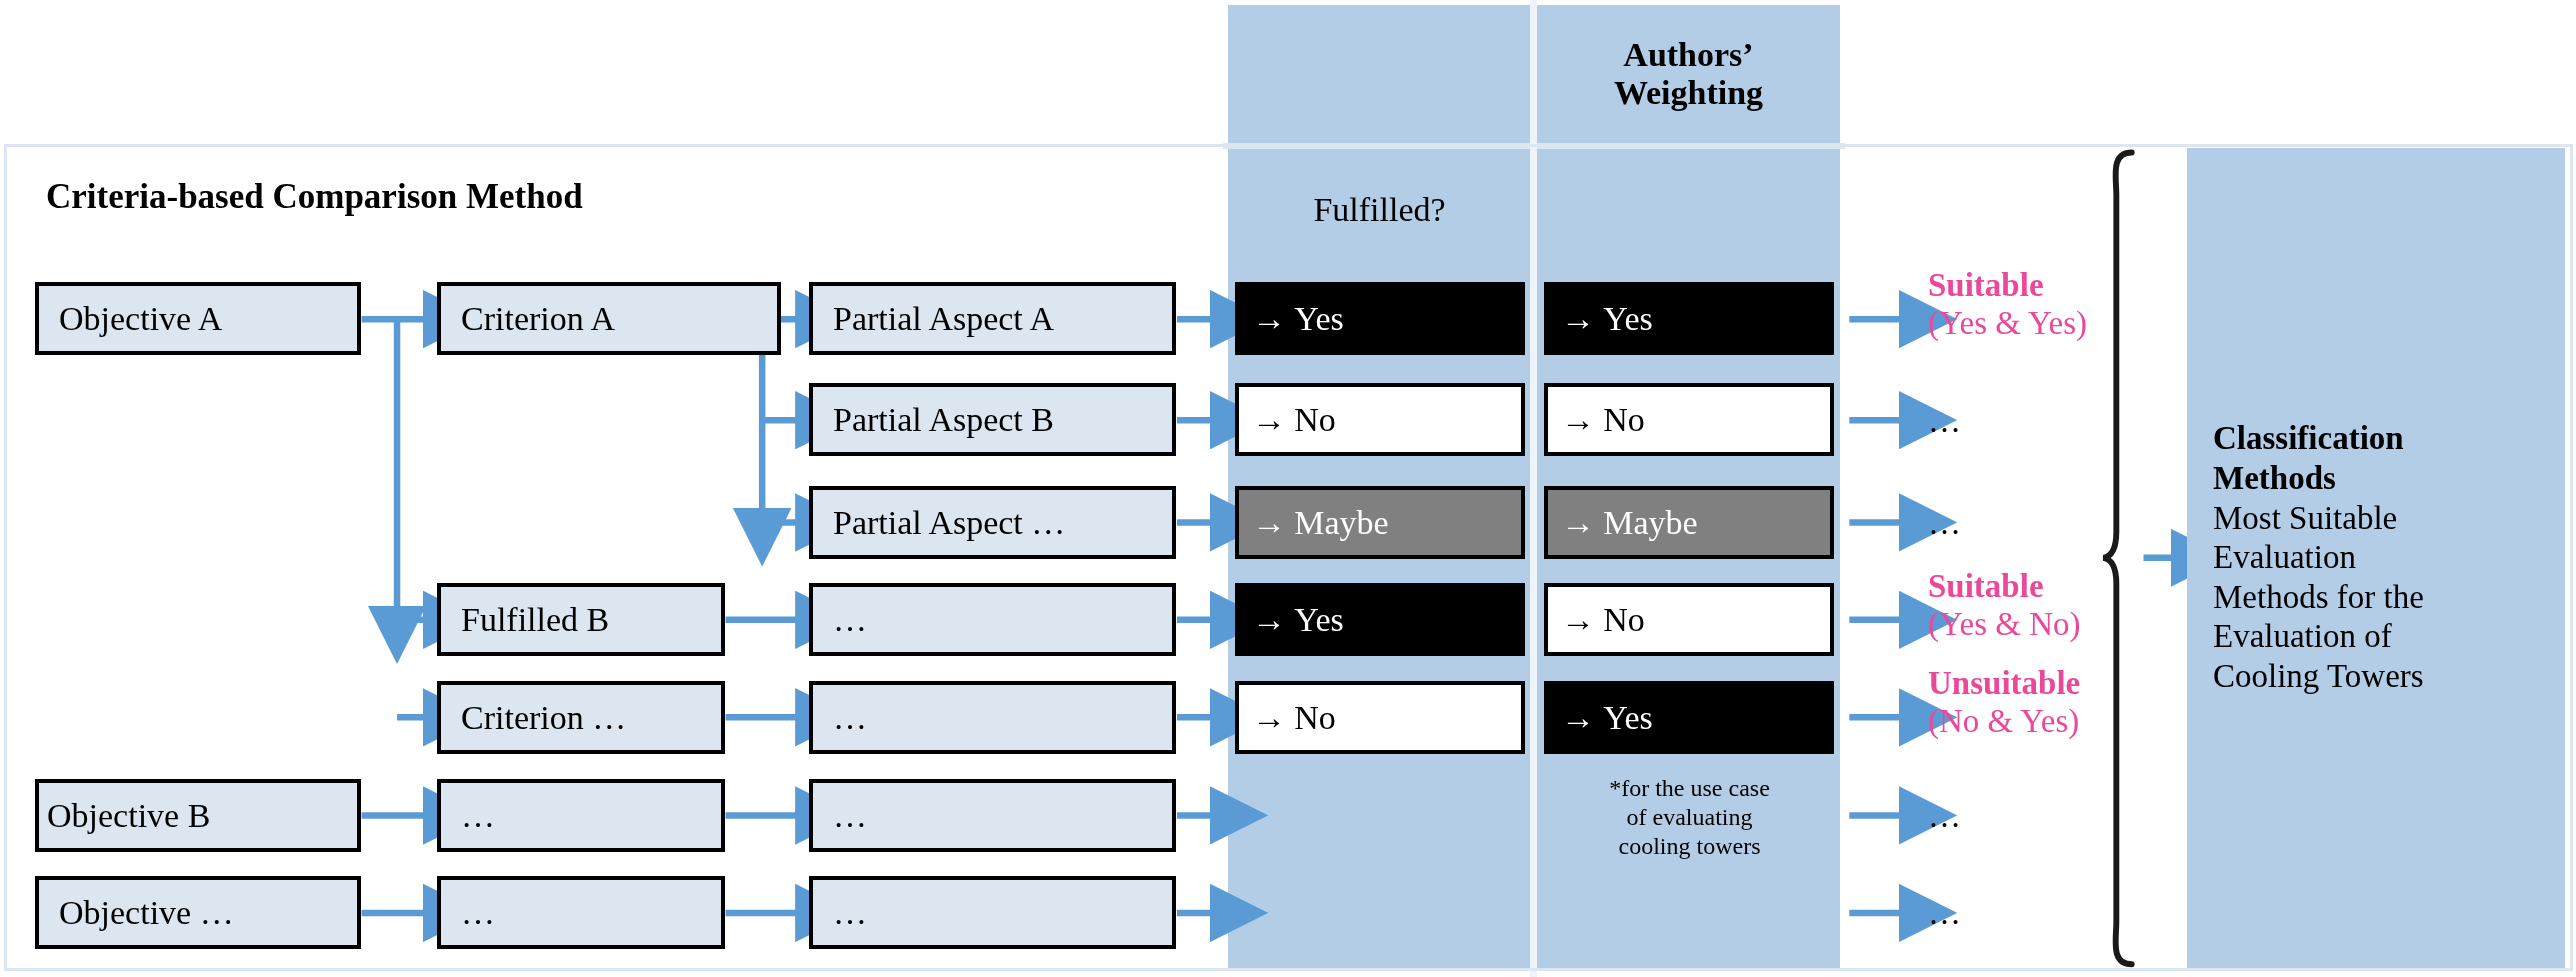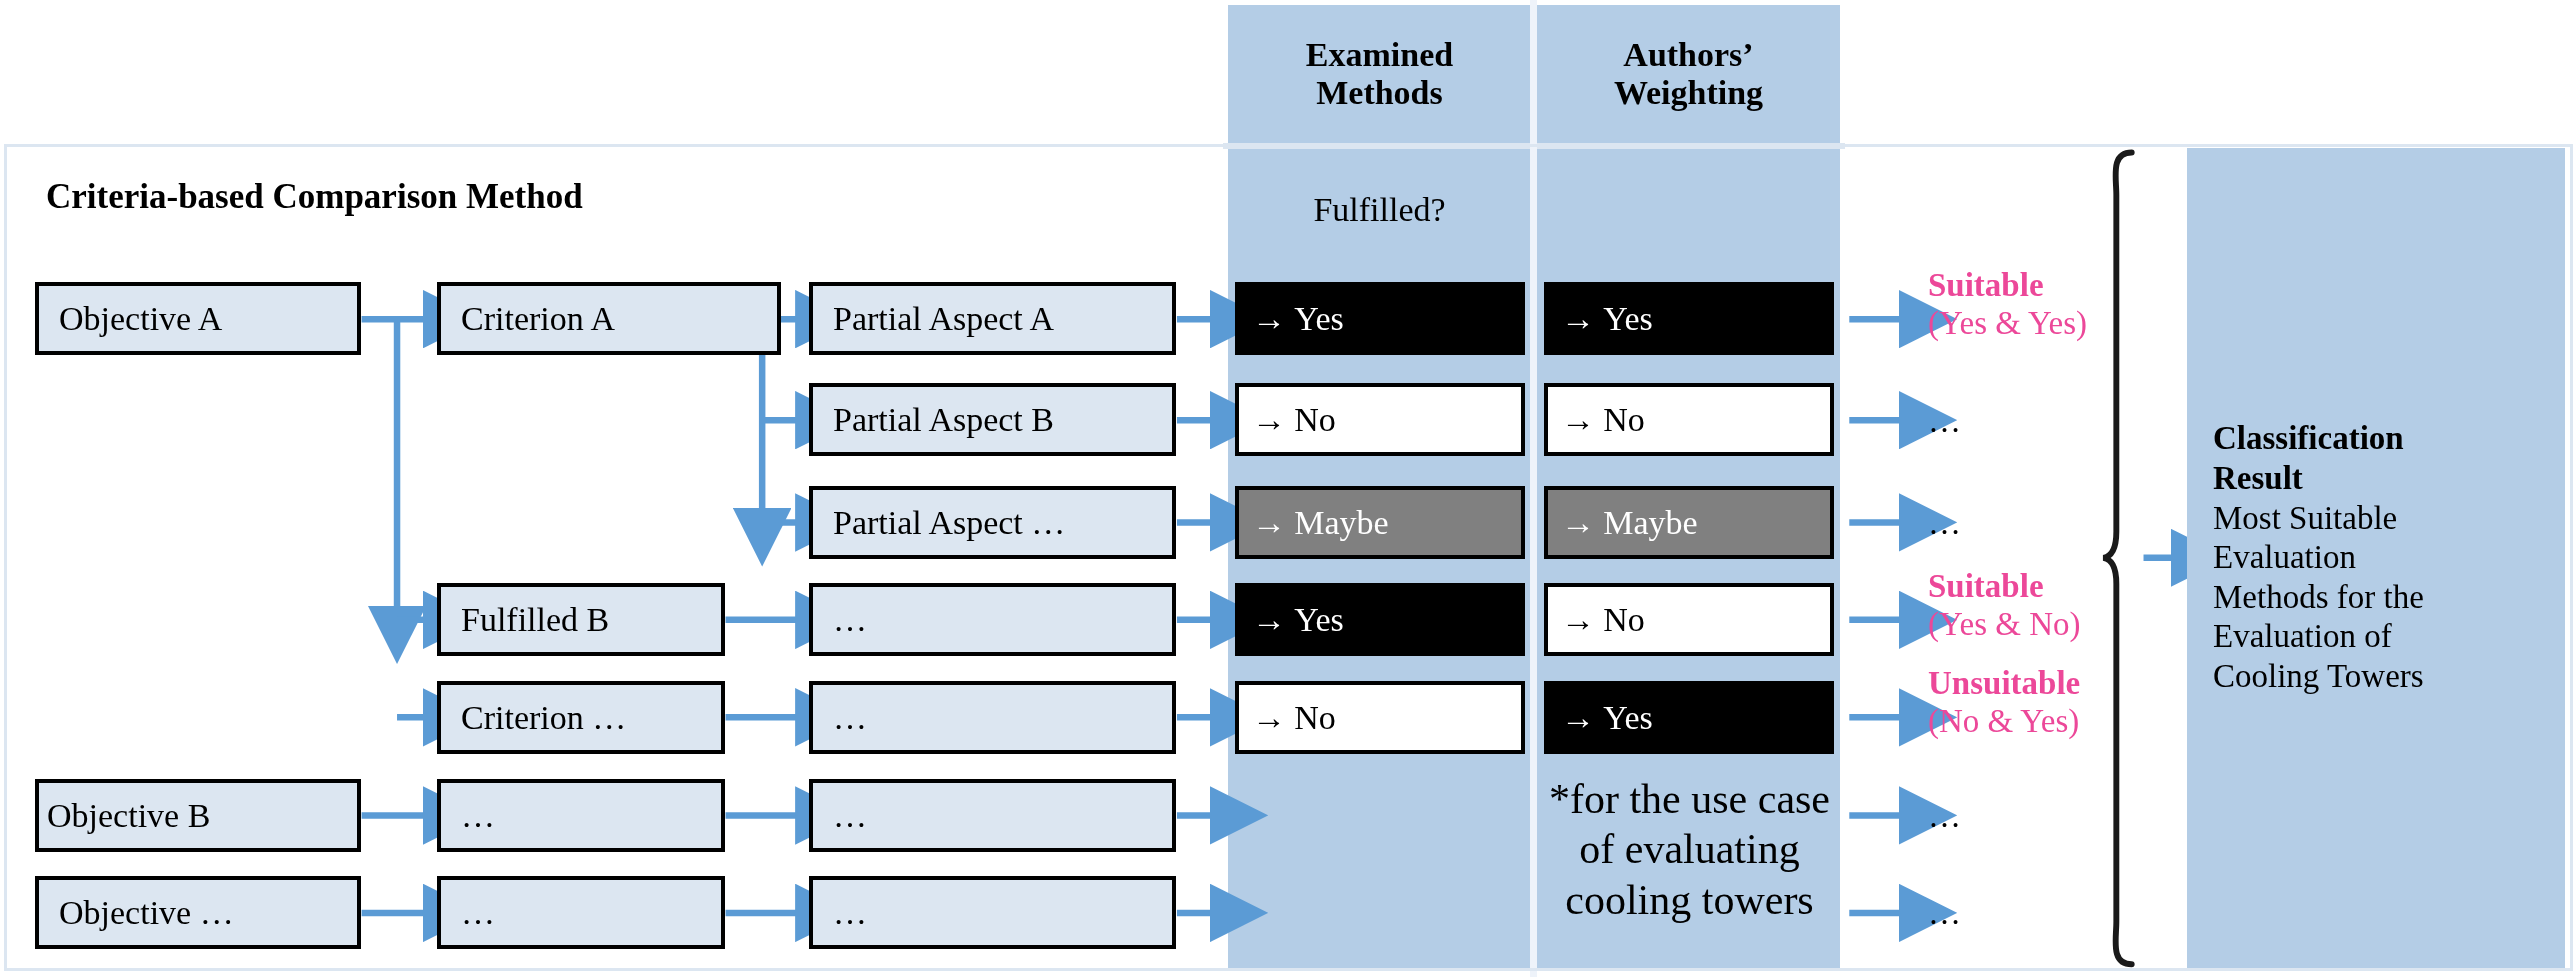--- a/index.html
+++ b/index.html
@@ -27,45 +27,41 @@
   .chead{position:absolute;display:flex;align-items:center;justify-content:center;
          text-align:center;font-weight:bold;font-size:34px;line-height:1.12;color:#000;}
   .csub{position:absolute;display:flex;align-items:center;justify-content:center;
         text-align:center;font-size:34px;line-height:1.14;color:#000;}
 
   
   .title{position:absolute;font-weight:bold;font-size:35px;color:#000;white-space:nowrap;}
   .reslbl{position:absolute;font-size:33px;line-height:1.16;color:#ec4899;white-space:nowrap;}
   .reslbl b{font-weight:bold;}
   .dots3{position:absolute;font-size:33px;color:#000;}
-  .foot{position:absolute;width:331px;text-align:center;font-size:42px;line-height:1.2;color:#000;}
+  .foot{position:absolute;width:331px;text-align:center;font-size:24px;line-height:1.2;color:#000;}
   .classbox{position:absolute;background:#b4cde6;display:flex;align-items:center;}
   .classtxt{font-size:33px;line-height:1.2;color:#000;padding-left:26px;}
   .classtxt b{font-weight:bold;}
 
   svg.ov{position:absolute;left:0;top:0;width:2576px;height:978px;pointer-events:none;}
 </style>
 </head>
 <body>
 
 <div id="stage">
 
   <div class="band" style="left:1228px;top:4.7px;width:303px;height:963px;"></div>
   <div class="band" style="left:1537px;top:4.7px;width:303px;height:963px;"></div>
   <div class="band" style="left:2187px;top:148px;width:378px;height:820px;"></div>
 
   <div style="position:absolute;left:1223px;top:143px;width:622px;height:5.9px;background:#dce6f1;"></div>
   <div style="position:absolute;left:1530px;top:0px;width:7px;height:978px;background:#eef3fa;"></div>
 
   <div class="outer-frame" style="left:3.5px;top:144px;width:2569px;height:827px;border-color:#dce6f1;"></div>
 
-  <div class="chead" style="left:1228px;top:4.7px;width:303px;height:138px;">
-    <span style="white-space:pre-line;">Examined
-Methods</span>
-  </div>
   <div class="chead" style="left:1537px;top:4.7px;width:303px;height:138px;">
     <span style="white-space:pre-line;">Authors’
 Weighting</span>
   </div>
   <div class="csub" style="left:1228px;top:152px;width:303px;height:116px;">
     <span style="white-space:pre-line;">Fulfilled?</span>
   </div>
 
   <div class="title" style="left:46px;top:177px;">Criteria-based Comparison Method</div>
 
@@ -225,21 +221,21 @@
   <div class="reslbl" style="left:1928px;top:664px;">
     <b>Unsuitable</b><br>
     <span>(No &amp; Yes)</span>
   </div>
   <div class="dots3" style="left:1928px;top:798px;">…</div>
   <div class="dots3" style="left:1928px;top:895px;">…</div>
 
   <div class="classbox" style="left:2187px;top:148px;width:378px;height:820px;">
     <div class="classtxt">
       <b style="white-space:pre-line;display:block;">Classification
-Result</b>
+Methods</b>
       <span style="white-space:pre-line;display:block;">Most Suitable
 Evaluation
 Methods for the
 Evaluation of
 Cooling Towers</span>
     </div>
   </div>
 
 </div>
 

